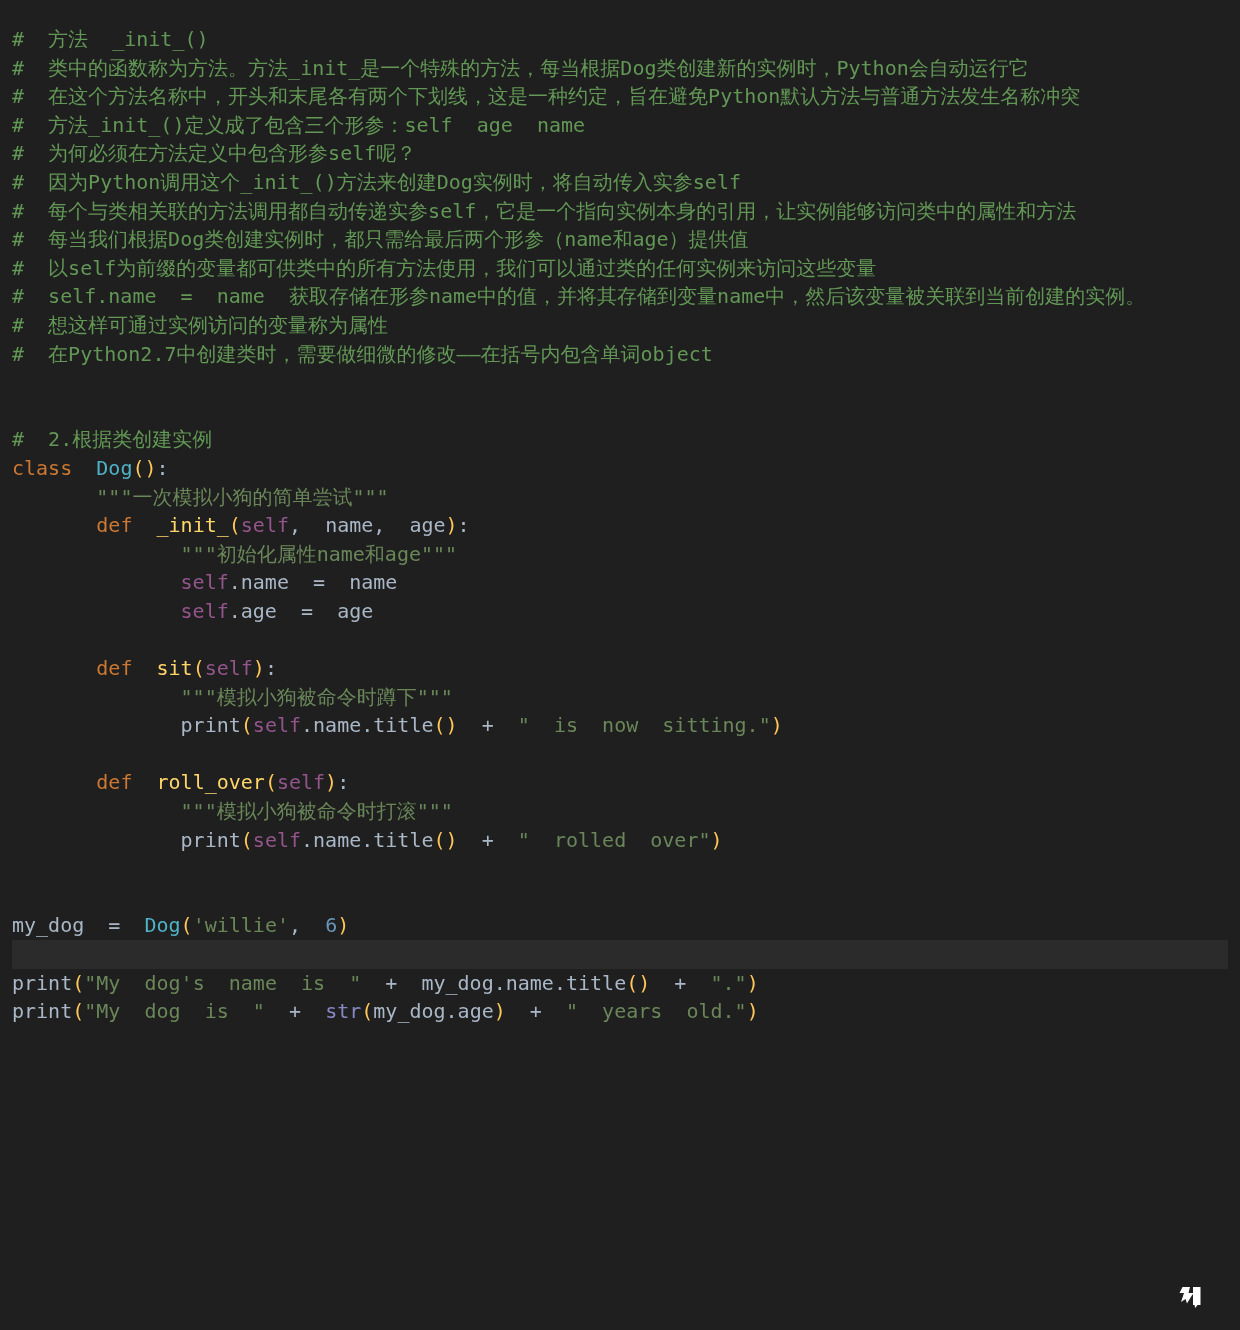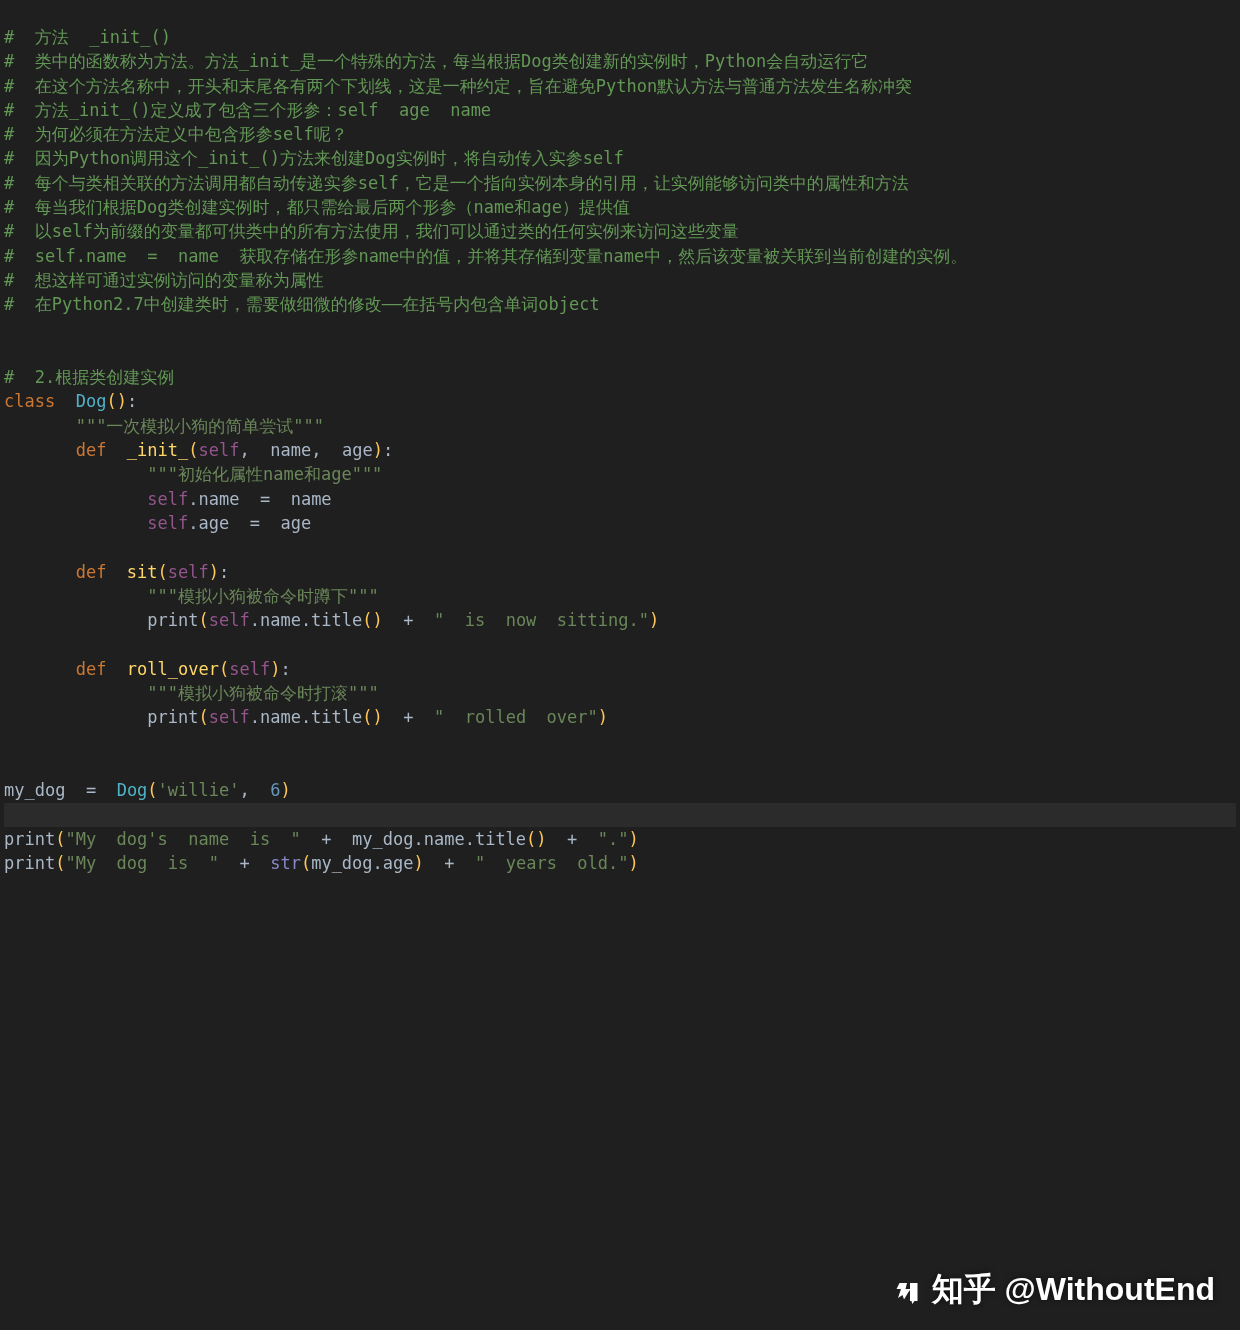--- a/index.html
+++ b/index.html
@@ -1,18 +1,18 @@
 <!DOCTYPE html>
 <html><head>
 <meta charset="utf-8">
 <style>
   html,body{margin:0;padding:0;background:#1f1f1f;color:#a9b7c6;width:1240px;height:1330px;overflow:hidden;}
   pre.code{
-    margin:0;padding:25px 4px;font-family:"SimSun","NSimSun","Microsoft YaHei",Consolas,Menlo,monospace;
-    font-size:17px;line-height:1.43;white-space:pre;
+    margin:0;padding:25px 12px;font-family:"SimSun","NSimSun","Microsoft YaHei",Consolas,Menlo,monospace;
+    font-size:20px;line-height:1.43;white-space:pre;
   }
   .cm{color:#629755}      
   .kw{color:#cc7832}      
   .cls{color:#4fb2c7}     
   .fn{color:#ffd769}      
   .self{color:#94558d}    
   .par{color:#ffc658}     
   .str{color:#6a8759}     
   .num{color:#6897bb}     
   .op{color:#a9b7c6}      
@@ -62,14 +62,14 @@
 
 <span class="op">my_dog</span>  <span class="op">=</span>  <span class="cls">Dog</span><span class="par">(</span><span class="str">'willie'</span><span class="op">,</span>  <span class="num">6</span><span class="par">)</span>
 <span class="highlight-line"> </span>
 <span class="op">print</span><span class="par">(</span><span class="str">"My  dog's  name  is  "</span>  <span class="op">+</span>  <span class="op">my_dog</span><span class="op">.name</span><span class="op">.title</span><span class="par">()</span>  <span class="op">+</span>  <span class="str">"."</span><span class="par">)</span>
 <span class="op">print</span><span class="par">(</span><span class="str">"My  dog  is  "</span>  <span class="op">+</span>  <span class="bi">str</span><span class="par">(</span><span class="op">my_dog</span><span class="op">.age</span><span class="par">)</span>  <span class="op">+</span>  <span class="str">"  years  old."</span><span class="par">)</span>
 </pre>
 
 <div class="watermark">
   <svg class="watermark-logo" viewBox="0 0 40 40" fill="#fff">
     <path d="M10 8h10l-2 8h7l-3 4-6 10-2-6-6 4 4-12H6l4-8zm14 0h10v24h-4l-3 4-1-4h-2V8z"></path>
-  </svg><span>知乎 @WithoutEnd</span>
+  </svg>
 </div>
 
 </body></html>

